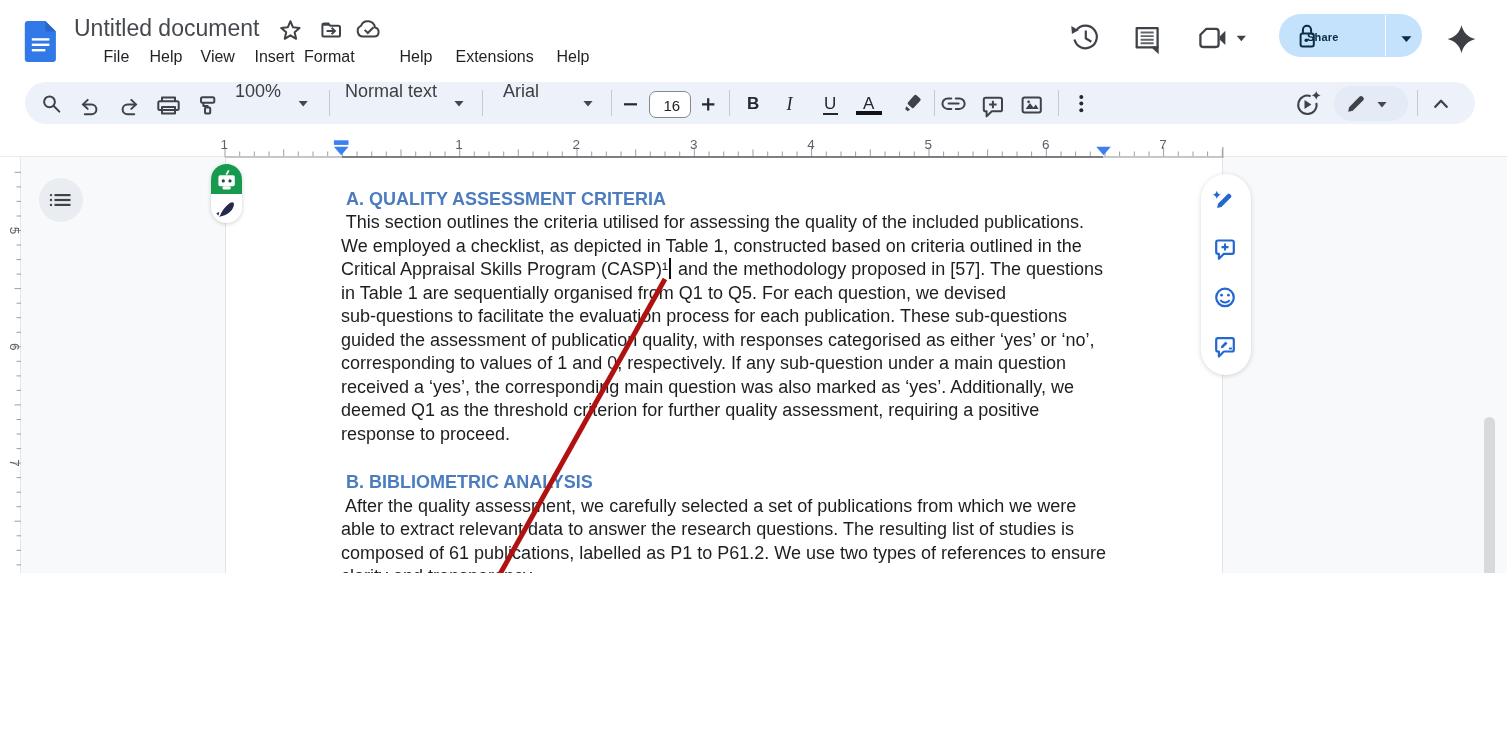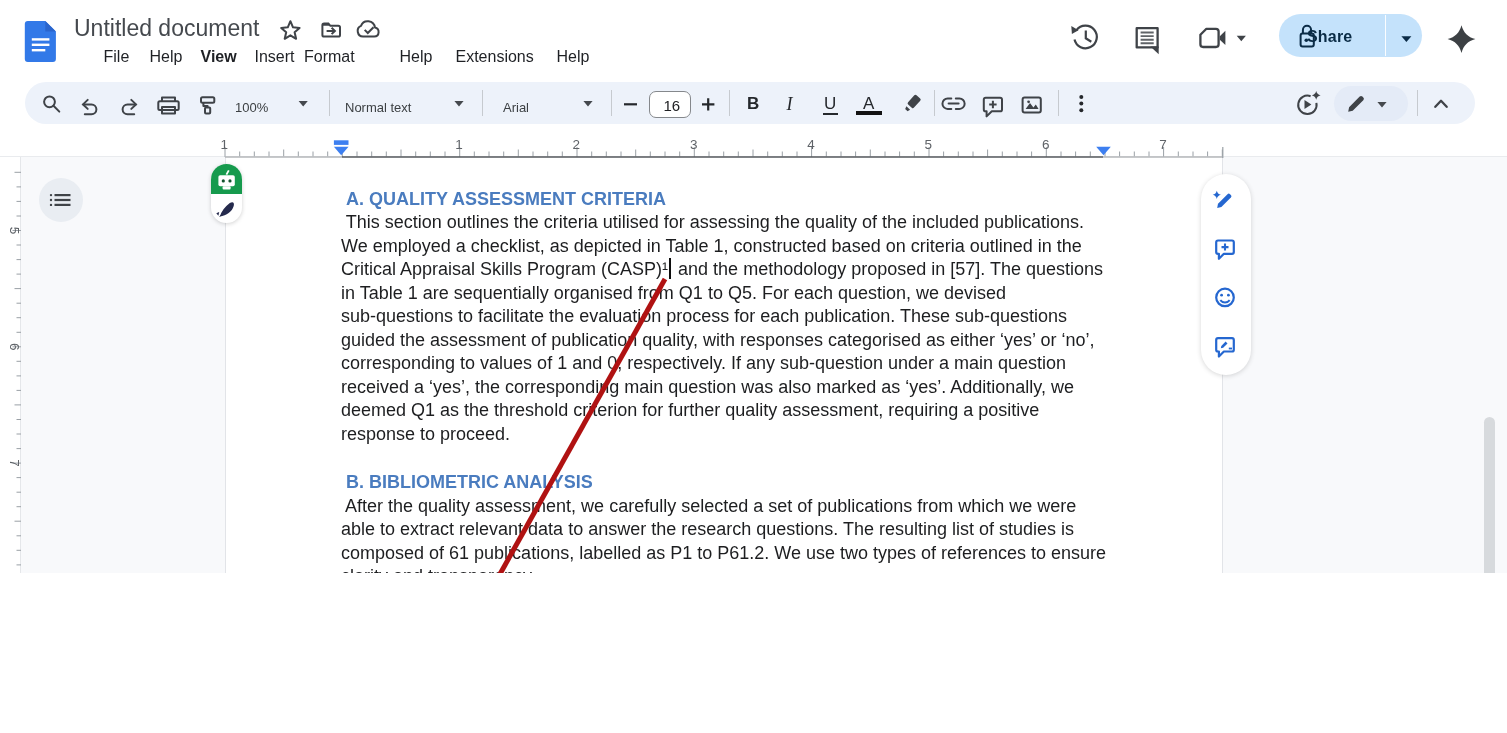--- a/index.html
+++ b/index.html
@@ -6,47 +6,47 @@
   #root{position:relative;width:1507px;height:573px;overflow:hidden;background:#fff;
         font-family:"Liberation Sans",sans-serif;}
   .abs{position:absolute;}
   #canvas{left:0;top:157px;width:1507px;height:576px;background:#f8f9fb;}
   #page{left:225px;top:157px;width:998px;height:553px;background:#ffffff;
         border-left:1px solid #e2e4e8;border-right:1px solid #e2e4e8;border-bottom:1px solid #e2e4e8;box-sizing:border-box;}
   #title{left:74px;top:17px;font-size:23px;color:#45494e;line-height:23px;}
   .menu{top:49px;font-size:16px;color:#1f2125;line-height:16px;padding-left:28px;}
   #tbar{left:25px;top:82px;width:1450px;height:42px;background:#edf2fa;border-radius:21px;}
   .tsep{top:90px;width:1px;height:26px;background:#c6cacf;}
-  .ttxt{top:100px;font-size:13px;color:#3c4043;line-height:15px;text-align:center;}
+  .ttxt{top:84px;font-size:18px;color:#3c4043;line-height:15px;text-align:center;}
   .h1{font-weight:bold;font-size:18px;color:#4a7cbf;white-space:pre;line-height:23.5px;}
   .body{font-size:18px;color:#1d1e20;white-space:pre;line-height:23.5px;}
   .fnote{font-size:16.33px;color:#1d1e20;white-space:pre;line-height:20px;}
 </style>
 </head>
 <body>
 <div id="root">
   <div class="abs" id="canvas"></div>
   <div class="abs" id="page"></div>
   <div class="abs" style="left:0;top:156px;width:1507px;height:1px;background:#e9ebee;"></div>
 
   <div class="abs" style="left:0;top:157px;width:21px;height:576px;background:#fff;border-right:1px solid #e5e7ea;box-sizing:border-box;"></div>
 
   <div class="abs" id="title">Untitled document</div>
   <div class="abs menu" style="left:75.5px;">File</div>
   <div class="abs menu" style="left:121.5px;">Help</div>
-  <div class="abs menu" style="left:172.5px;font-weight:bold;">View</div>
+  <div class="abs menu" style="left:172.5px;">View</div>
   <div class="abs menu" style="left:226.5px;">Insert</div>
   <div class="abs menu" style="left:276px;">Format</div>
   <div class="abs menu" style="left:371.5px;">Help</div>
   <div class="abs menu" style="left:427.5px;">Extensions</div>
   <div class="abs menu" style="left:528.5px;">Help</div>
 
   <div class="abs" style="left:1279px;top:14px;width:143px;height:43px;background:#c4e2fb;border-radius:21.5px;"></div>
   <div class="abs" style="left:1384.5px;top:15px;width:1.6px;height:41px;background:#fbfdff;"></div>
-  <div class="abs" style="left:1307px;top:29px;font-size:16px;font-weight:bold;letter-spacing:.2px;color:#0a2b45;line-height:16px;">Share</div>
+  <div class="abs" style="left:1307px;top:29px;font-size:11px;font-weight:bold;letter-spacing:.2px;color:#0a2b45;line-height:16px;">Share</div>
 
   <div class="abs" id="tbar"></div>
   <div class="abs" style="left:1334px;top:86px;width:74px;height:35px;background:#e4ebf7;border-radius:17.5px;"></div>
   <div class="abs ttxt" style="left:235px;">100%</div>
   <div class="abs ttxt" style="left:345px;">Normal text</div>
   <div class="abs ttxt" style="left:503px;">Arial</div>
   <div class="abs" style="left:649px;top:91px;width:42px;height:27px;background:#fff;border:1px solid #85888c;border-radius:7px;box-sizing:border-box;"></div>
   <div class="abs" style="left:663.5px;top:98px;font-size:15px;color:#202124;line-height:15px;">16</div>
   <div class="abs tsep" style="left:329px;"></div>
   <div class="abs tsep" style="left:482px;"></div>

